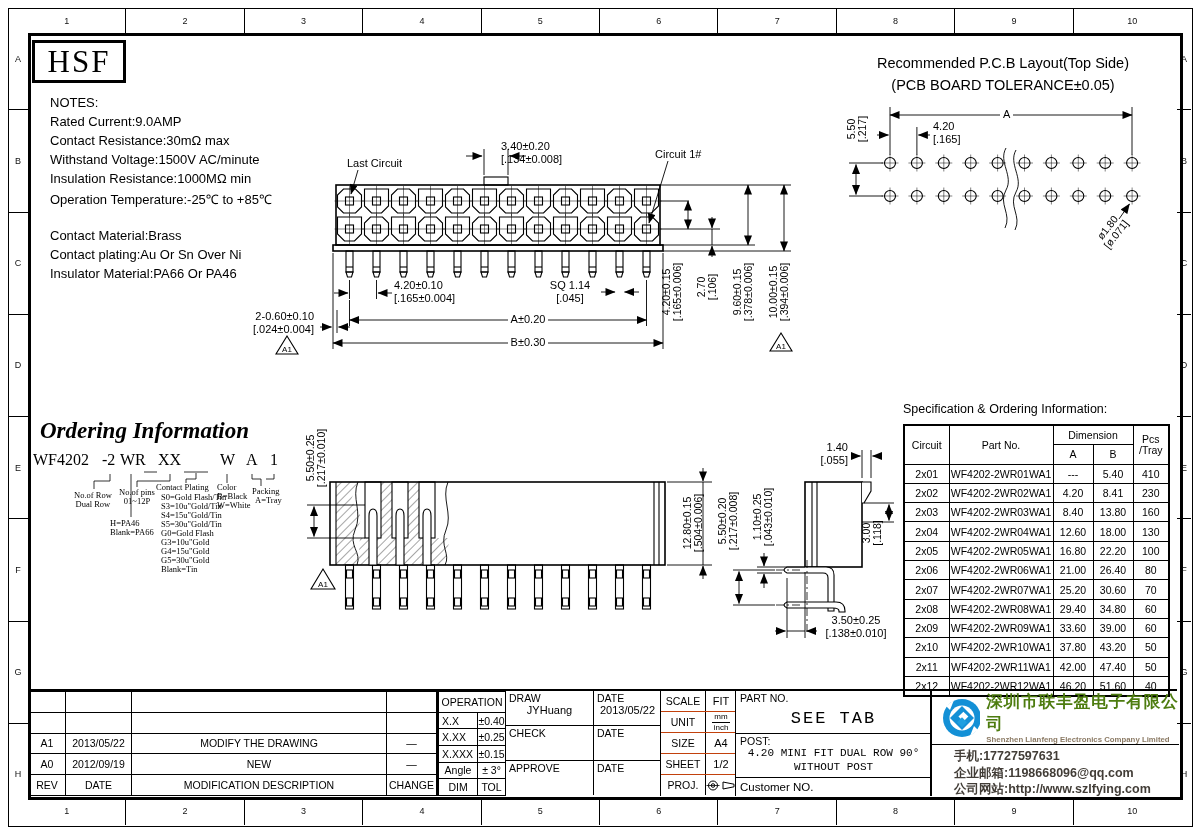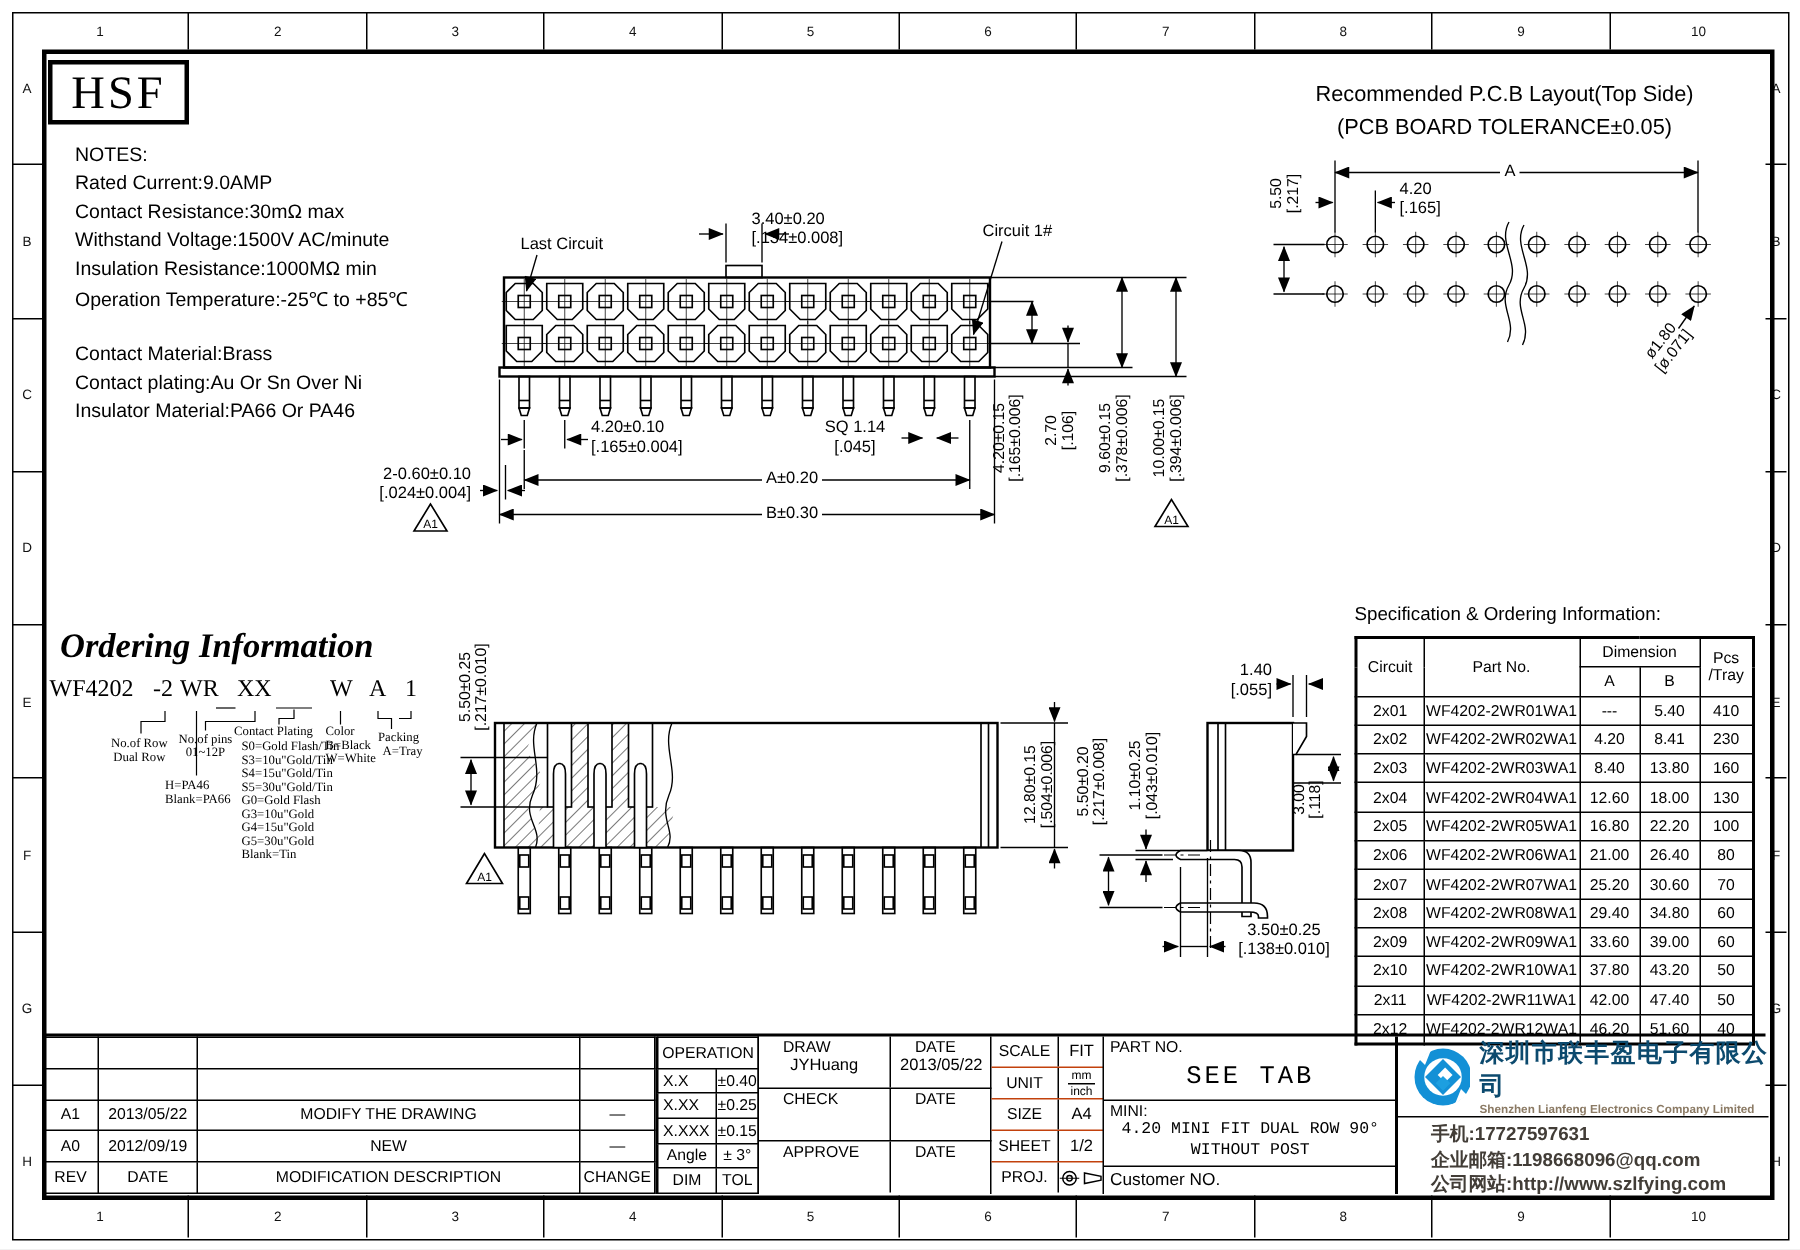--- a/index.html
+++ b/index.html
@@ -49,21 +49,21 @@
   
   .tb{position:absolute;left:28px;top:689px;width:1149px;height:105px;border-top:2.5px solid #000;z-index:4;font-size:10.5px;}
   .blk{position:absolute;top:0;bottom:0;}
   .bl{border-left:1px solid #000;}
   table.grid{border-collapse:collapse;width:100%;height:100%;table-layout:fixed;}
   table.grid td{border:1px solid #000;text-align:center;font-size:10.5px;padding:0;white-space:nowrap;overflow:hidden;}
   .sigrow{position:relative;border-bottom:1px solid #000;height:34px;display:flex;}
   .sigrow:last-child{border-bottom:none;}
   .sigcell{position:relative;flex:1;}
   .sigcell.datec{border-left:1px solid #000;flex:0 0 67px;}
-  .cap{position:absolute;left:16px;top:1px;font-size:10.5px;}
+  .cap{position:absolute;left:3px;top:1px;font-size:10.5px;}
   .val{position:absolute;left:0;right:0;top:13px;text-align:center;font-size:11px;}
   .metarow{display:flex;border-bottom:1px solid #c2410c;height:20px;align-items:stretch;}
   .metarow:last-child{border-bottom:none;}
   .mlab{flex:0 0 44px;border-right:1px solid #000;display:flex;align-items:center;justify-content:center;}
   .mval{flex:1;display:flex;align-items:center;justify-content:center;font-size:11px;}
   .frac{display:inline-flex;flex-direction:column;align-items:center;font-size:8px;line-height:8px;}
   .frac .bar{width:18px;border-top:1px solid #000;margin:1px 0;}
   .partrow{position:relative;border-bottom:1px solid #000;}
   .mono{font-family:"Liberation Mono",monospace;}
   .comp-top{position:relative;height:54px;border-bottom:1px solid #000;display:flex;align-items:center;padding-left:8px;box-sizing:border-box;}
@@ -900,21 +900,21 @@
           </div>
         </div>
     </div>
 
     <div class="blk bl" style="left:707px;width:195px;">
       <div class="partrow" style="height:42px;">
         <div style="position:absolute;left:4px;top:1px;">PART NO.</div>
         <div class="mono ctr" style="position:absolute;left:0;right:0;top:18px;font-size:17px;letter-spacing:2px;text-align:center;">SEE TAB</div>
       </div>
       <div class="partrow" style="height:43px;">
-        <div style="position:absolute;left:4px;top:1px;">MINI:</div>
+        <div style="position:absolute;left:4px;top:1px;">POST:</div>
         <div class="mono" style="position:absolute;left:0;right:0;top:13px;font-size:11px;text-align:center;">4.20 MINI FIT DUAL ROW 90°</div>
         <div class="mono" style="position:absolute;left:0;right:0;top:27px;font-size:11px;text-align:center;">WITHOUT POST</div>
       </div>
       <div class="partrow" style="height:19px;border-bottom:none;">
         <div style="position:absolute;left:4px;top:3px;font-size:11.5px;">Customer NO.</div>
       </div>
     </div>
 
     <div class="blk" style="left:902px;width:247px;border-left:2px solid #000;">
       <div class="comp-top">
@@ -923,21 +923,21 @@
           <circle cx="22" cy="22" r="12.5" fill="#fff"></circle>
           <path d="M6,10 L14,4 L10,14 Z" fill="#fff"></path>
           <path d="M38,34 L30,40 L34,30 Z" fill="#fff"></path>
           <g transform="rotate(45 22 22)">
               <rect x="13.5" y="13.5" width="17" height="17" fill="#1390d6"></rect>
               <rect x="18.5" y="16.5" width="7" height="7" fill="#fff"></rect>
               <rect x="21.5" y="21.5" width="7" height="7" fill="#1d9fe0"></rect>
             </g>
         </svg>
         <div class="comp-name">
-          <div class="comp-cn" style="color:#0c4a6e;">深圳市联丰盈电子有限公司</div>
+          <div class="comp-cn" style="color:#4d7c0f;">深圳市联丰盈电子有限公司</div>
           <div class="comp-en" style="color:#8b7a64;">Shenzhen Lianfeng Electronics Company Limited</div>
         </div>
       </div>
       <div class="comp-bot" style="color:#423d37;">
         <div>手机:17727597631</div>
         <div>企业邮箱:1198668096@qq.com</div>
         <div>公司网站:http://www.szlfying.com</div>
       </div>
     </div>
 

